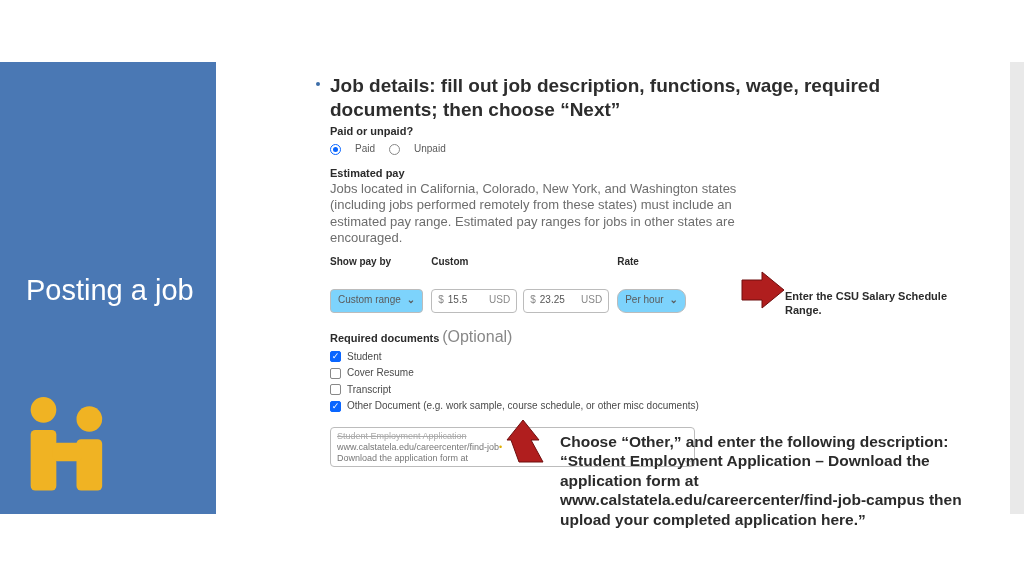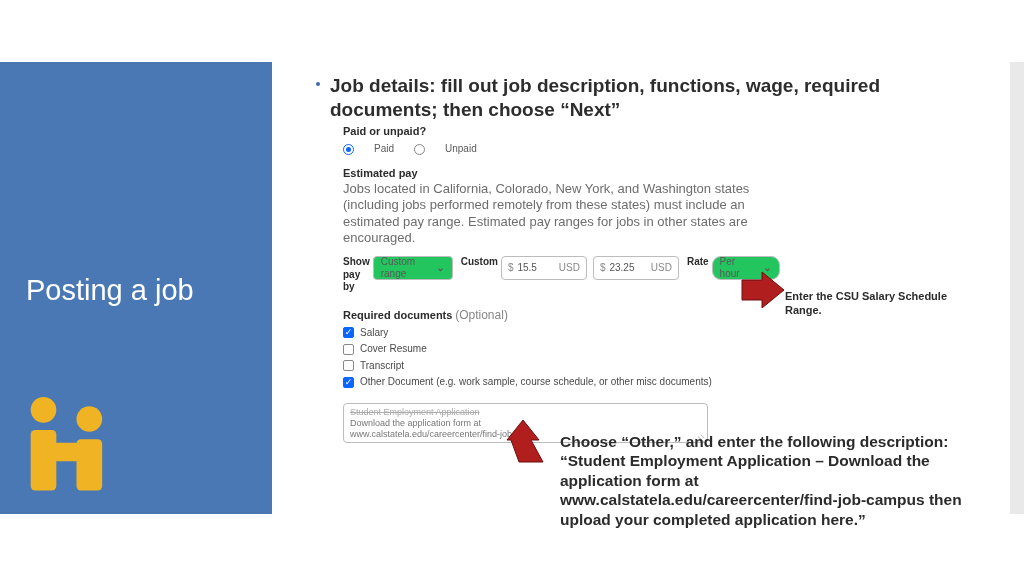--- a/index.html
+++ b/index.html
@@ -9,21 +9,21 @@
     height: 576px;
     font-family: "Segoe UI", Arial, sans-serif;
     background: #ffffff;
     overflow: hidden;
     color: #222;
   }
   .sidebar {
     position: absolute;
     left: 0;
     top: 62px;
-    width: 272px;
+    width: 216px;
     height: 452px;
     background: #4a78b4;
     color: #ffffff;
     box-sizing: border-box;
     padding: 22px 22px 18px 26px;
     display: flex;
     flex-direction: column;
     justify-content: center;
   }
   .sidebar-title {
@@ -53,21 +53,21 @@
     left: -14px;
     top: 8px;
     width: 4px;
     height: 4px;
     background: #3c6da8;
     border-radius: 50%;
   }
 
   .form-shot {
     position: absolute;
-    left: 343px;
+    left: 330px;
     top: 125px;
     width: 409px;
     height: 295px;
     background: #ffffff;
     font-size: 10px;
     color: #5a5a5a;
     line-height: 1.25;
   }
   .form-shot .fs-label {
     font-weight: 700;
@@ -75,57 +75,57 @@
     font-size: 11px;
   }
   .form-shot .fs-help {
     font-size: 13px;
     color: #6d6d6d;
     margin-top: 0;
   }
   .radio-row {
     margin-top: 4px;
     display: flex;
-    gap: 20px;
+    gap: 14px;
     align-items: center;
     font-size: 10px;
   }
   .radio {
     width: 11px; height:11px; border:1px solid #888; border-radius:50%;
     display:inline-flex; align-items:center; justify-content:center;
     box-sizing:border-box;
   }
   .radio.checked::after {
     content:""; width:5px; height:5px; background:#0a66ff; border-radius:50%;
   }
   .radio.checked { border-color:#0a66ff; }
 
   .pay-row {
     display:flex; gap:8px; margin-top:4px;
   }
-  .col { display:flex; gap:3px; }
+  .col { display:flex; flex-direction:column; gap:20px; }
   .col-label { font-size:10px; font-weight:700; color:#2b2b2b; }
   .dropdown {
     height:24px; border:1px solid #bcbcbc; border-radius:4px;
     display:flex; align-items:center; justify-content:space-between;
-    padding:0 7px; background:#22c55e; font-size:10px;
+    padding:0 7px; background:#7dd3fc; font-size:10px;
     box-sizing:border-box; min-width:80px;
   }
   .chev { font-size:10px; margin-left:6px; font-weight:700; }
   .money {
     height:24px; border:1px solid #bcbcbc; border-radius:4px;
     display:flex; align-items:center; padding:0 6px; gap:4px;
     background:#fff; font-size:10px; min-width:86px;
     box-sizing:border-box; color:#555;
   }
   .money .cur { color:#888; }
   .money .usd { color:#888; margin-left:auto; }
 
   .docs { margin-top:14px; }
-  .docs .opt { color:#888; font-weight:400; font-size:12px; }
+  .docs .opt { color:#888; font-weight:400; font-size:16px; }
   .check-row { display:flex; align-items:center; gap:6px; margin-top:4px; font-size:10px; color:#4a4a4a;}
   .cb {
     width:11px; height:11px; border:1px solid #888; border-radius:2px;
     display:inline-flex; align-items:center; justify-content:center;
     box-sizing:border-box; font-size:9px; line-height:1; color:#fff;
   }
   .cb.checked { background:#0a66ff; border-color:#0a66ff; }
 
   .textarea-sim {
     margin-top:14px; width: 365px; height:40px;
@@ -231,41 +231,41 @@
       </div>
     </div>
   </div>
 
   <div class="docs">
     <span class="fs-label">Required documents</span>
     <span class="opt">(Optional)</span>
 
     <div class="check-row">
       <span class="cb checked">✓</span>
-      <span>Salary</span>
+      <span>Student</span>
     </div>
     <div class="check-row">
       <span class="cb"></span>
       <span>Cover Resume</span>
     </div>
     <div class="check-row">
       <span class="cb"></span>
       <span>Transcript</span>
     </div>
     <div class="check-row">
       <span class="cb checked">✓</span>
       <span>Other Document (e.g. work sample, course schedule, or other misc documents)</span>
     </div>
 
     <div class="textarea-sim">
       <div class="strike">Student Employment Application</div>
-      <div>Download the application form at</div>
       <div>
         <span>www.calstatela.edu/careercenter/find-job</span><span style="color:#e0b000;">•</span>
       </div>
+      <div>Download the application form at</div>
       <div class="resize"></div>
     </div>
   </div>
 </div>
 
 <div class="arrow" style="left:738px; top:270px;">
   <svg width="50" height="50" viewBox="0 0 50 50">
     <g fill="#b01e1e" stroke="#6f0f0f" stroke-width="1">
       <polygon points="4,10 24,10 24,2 46,20 24,38 24,30 4,30"></polygon>
     </g>

